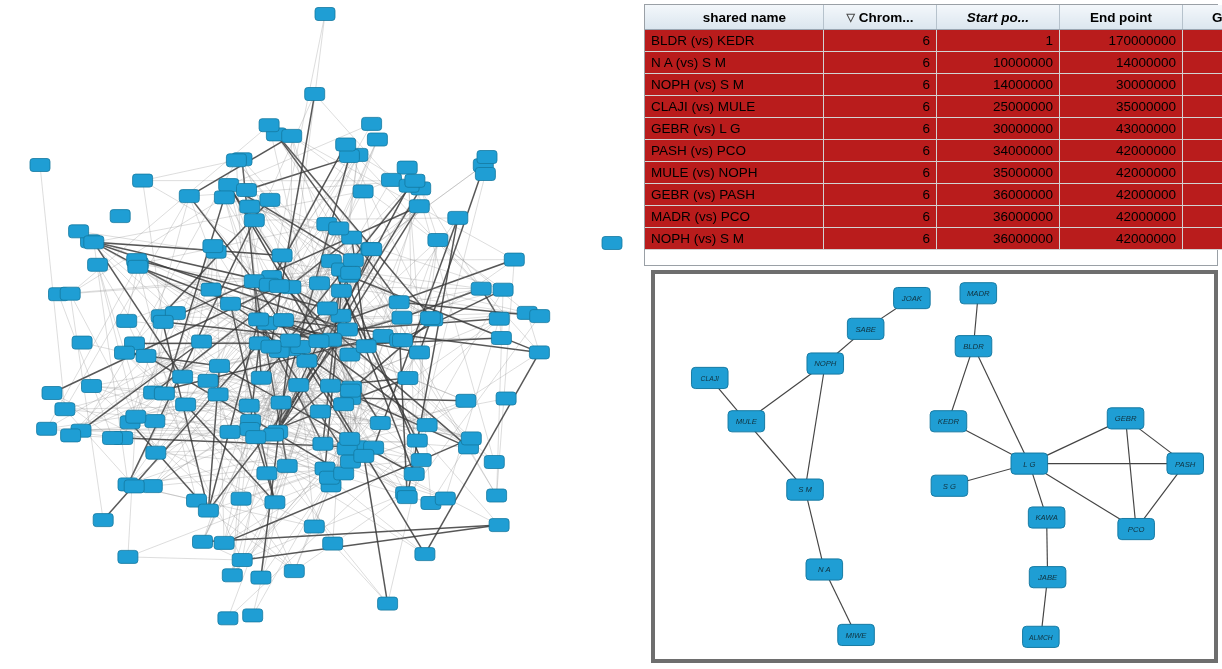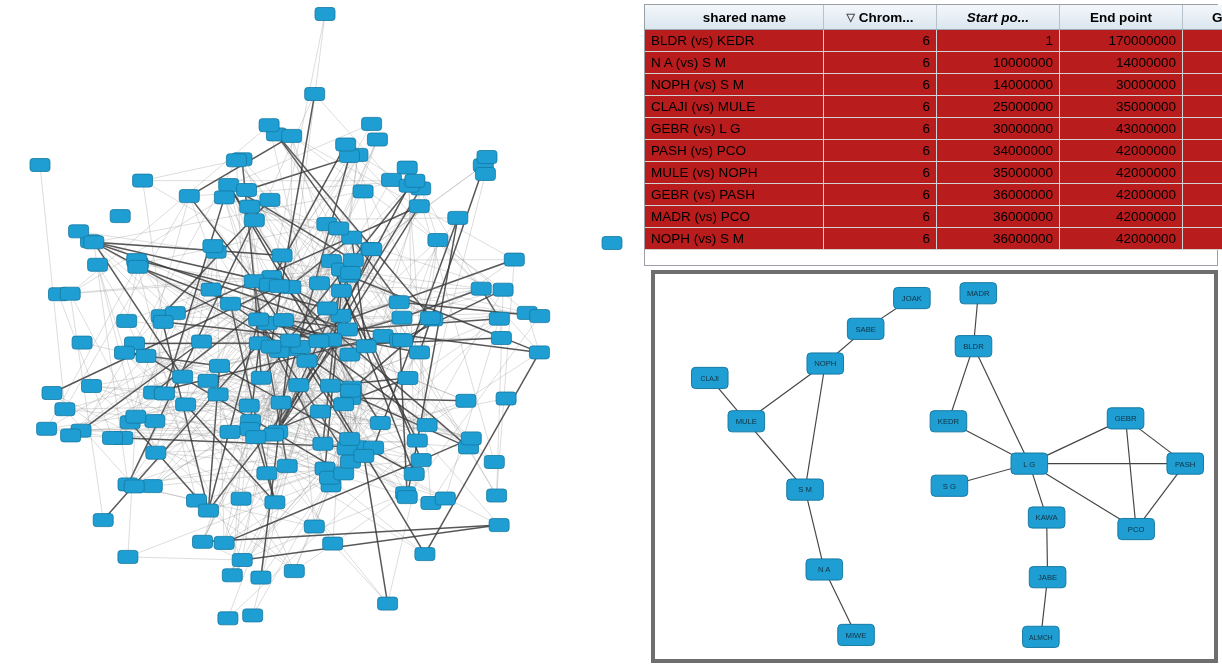--- a/index.html
+++ b/index.html
@@ -23,21 +23,21 @@
   table.net-table td{
       border-right:1px solid #d2d2d2;border-bottom:1px solid #d2d2d2;
       height:21px;padding:0 6px;white-space:nowrap;overflow:hidden;background:#b91c1c;}
   td.c-name{text-align:left;}
   td.c-num{text-align:right;}
   th .hdr-inner{display:flex;align-items:center;justify-content:center;gap:4px;}
   .filter-ico{font-size:11px;color:#4a4a4a;line-height:1;}
 
   
   #subnet-panel{position:absolute;left:651px;top:270px;width:567px;height:393px;
-                background:#ffffff;border:4px solid #6e6e6e;box-sizing:border-box;}
+                background:#ffffff;border:4px solid #6e6e6e;box-sizing:border-box;font-style:italic;}
   #subnet-panel svg{display:block;}
 
   .nodeRect{fill:#1f9ed4;stroke:#1478a0;stroke-width:1;}
   .nodeLabel{font-family:"Liberation Sans",sans-serif;fill:#10323f;text-anchor:middle;}
   .edgeLine{stroke:#444;stroke-width:1.2;fill:none;}
 </style>
 </head>
 <body>
 
 <div id="network-main">

